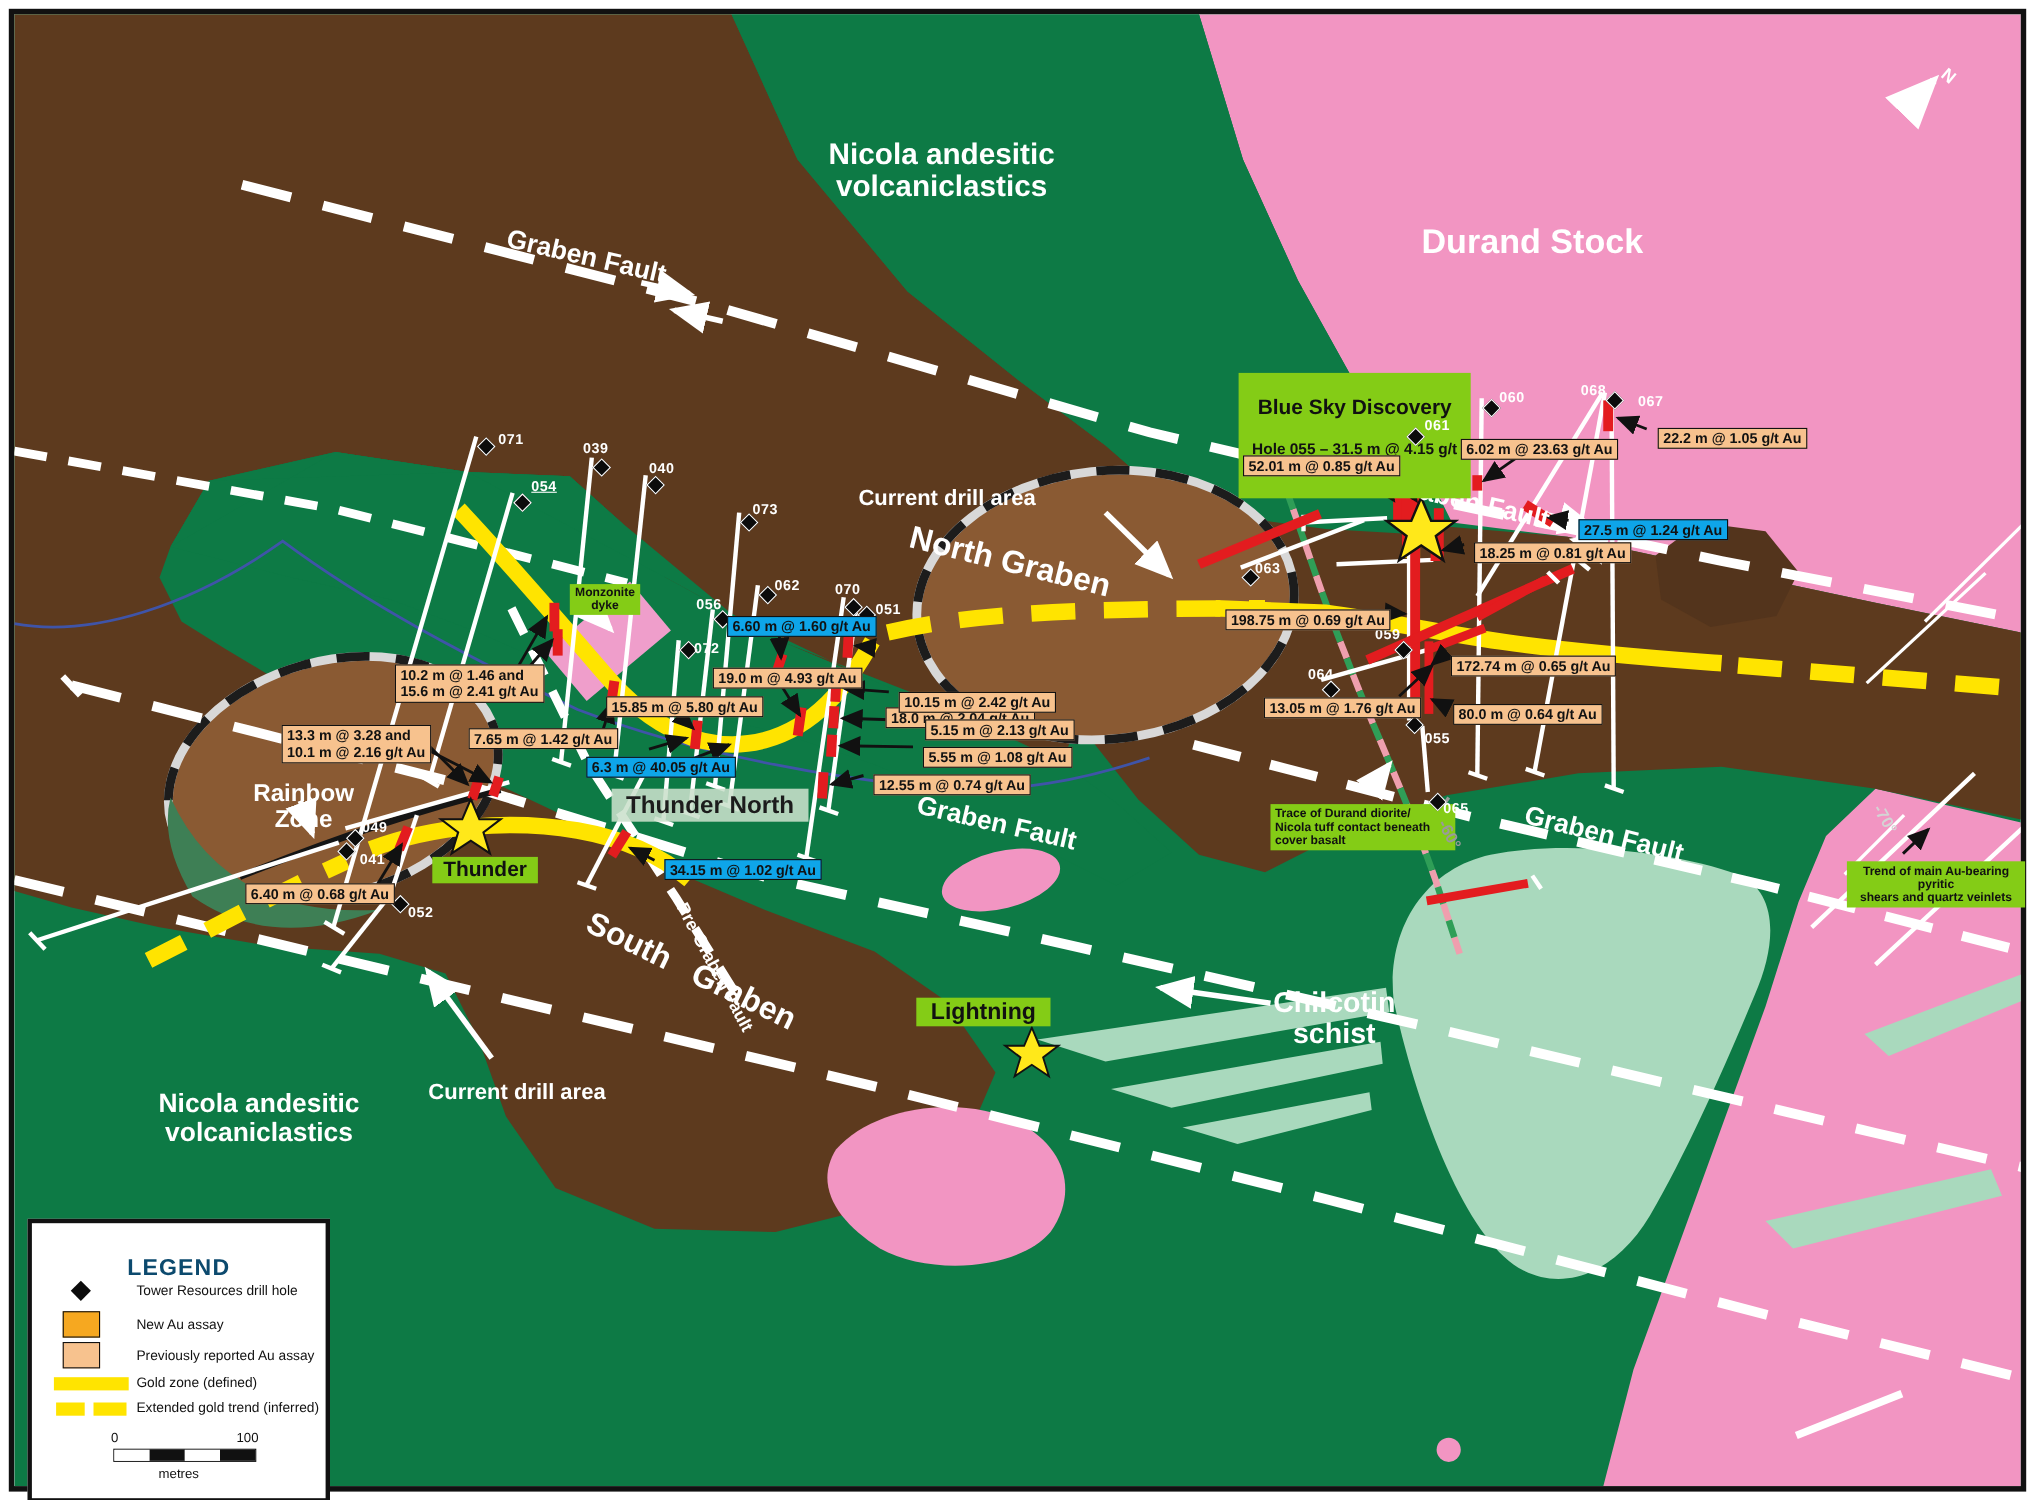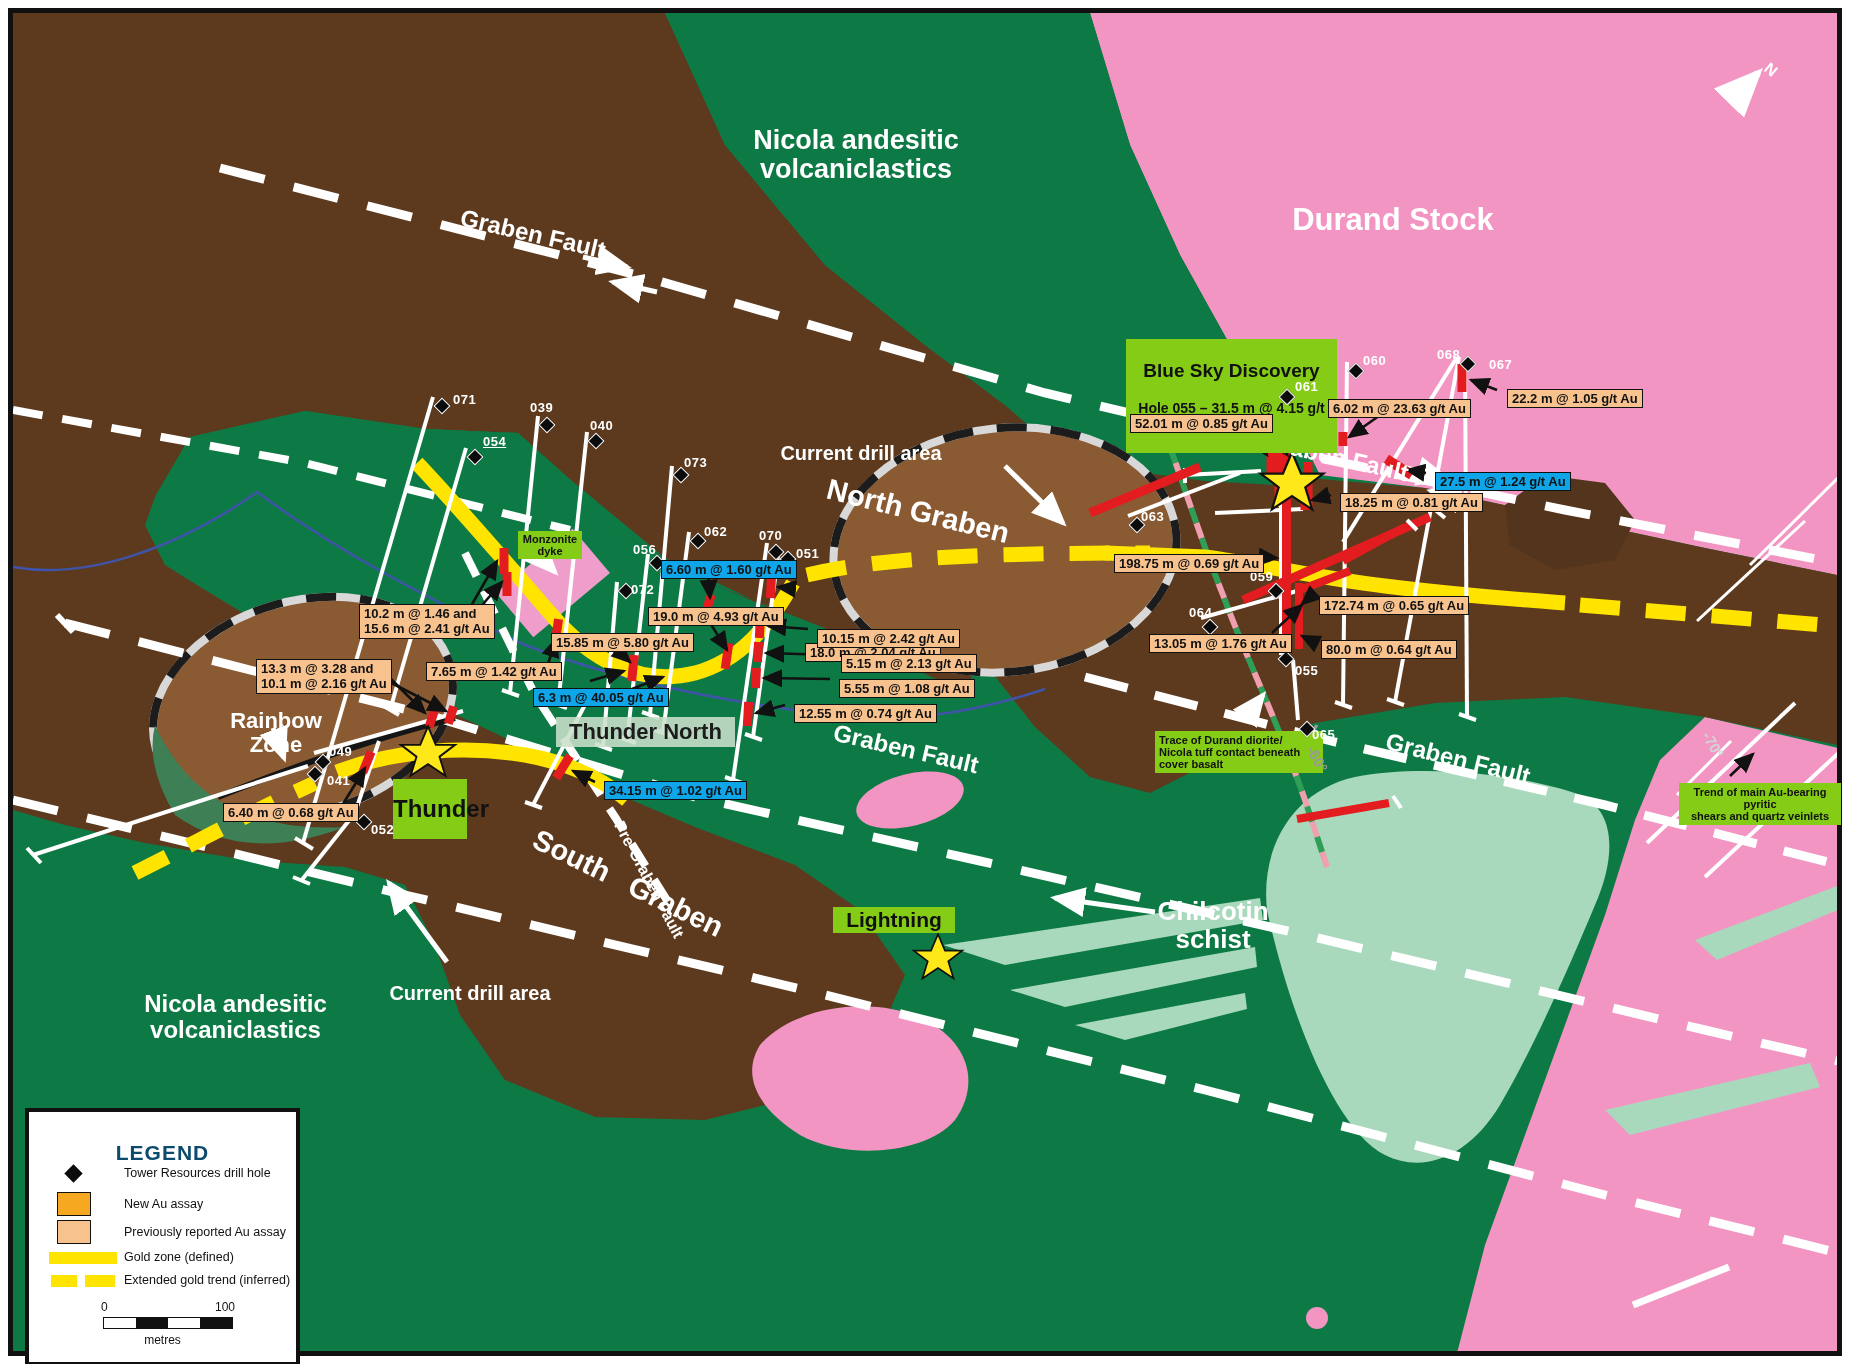--- a/index.html
+++ b/index.html
@@ -277,21 +277,21 @@
 
 <div class="lbl" style="left:445px;top:208px;width:150px;font-size:24px;transform:rotate(13deg);">Graben Fault</div>
 <div class="lbl" style="left:1248px;top:431px;width:150px;font-size:24px;transform:rotate(13deg);">Graben Fault</div>
 <div class="lbl" style="left:1370px;top:733px;width:150px;font-size:24px;transform:rotate(14deg);">Graben Fault</div>
 <div class="lbl" style="left:818px;top:723px;width:150px;font-size:24px;transform:rotate(13deg);">Graben Fault</div>
 <div class="lbl" style="left:556px;top:858px;width:160px;font-size:16px;transform:rotate(62deg);">Pre-Graben Fault</div>
 
 <div class="lbl" style="left:188px;top:696px;width:150px;font-size:22px;">Rainbow Zone</div>
 <div class="lbl" style="left:372px;top:970px;width:170px;font-size:20px;">Current drill area</div>
 <div class="lbl" style="left:763px;top:430px;width:170px;font-size:20px;">Current drill area</div>
-<div class="wbox" style="left:380px;top:766px;width:74px;font-size:24px;padding:16px 0;">Thunder</div>
+<div class="wbox" style="left:380px;top:766px;width:96px;font-size:19px;padding:1px 0;">Thunder</div>
 <div class="wbox" style="left:820px;top:894px;width:122px;font-size:21px;padding:1px 0;">Lightning</div>
 <div class="tintbox" style="left:543px;top:704px;width:179px;font-size:22px;padding:2px 0;">Thunder North</div>
 <div class="wbox" style="left:505px;top:518px;width:64px;font-size:11px;padding:2px 0;">Monzonite
 dyke</div>
 
 <div class="wbox" style="left:1113px;top:326px;width:207px;padding:3px 2px;">
   <div style="font-size:19px;">Blue Sky Discovery</div>
   <div style="font-size:14px;">Hole 055 – 31.5 m @ 4.15 g/t Au</div>
 </div>
 

